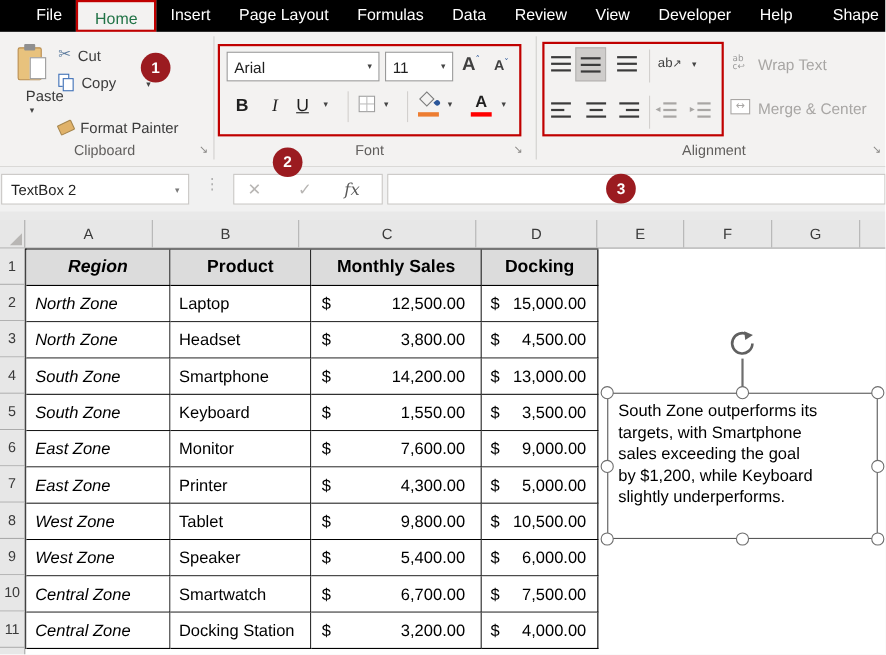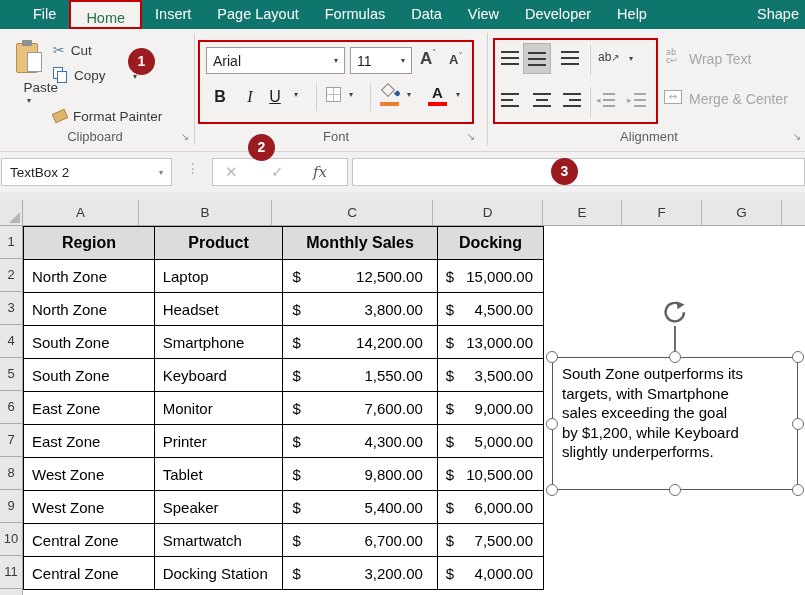--- a/index.html
+++ b/index.html
@@ -3,21 +3,21 @@
 <meta charset="utf-8">
 <style>
   * { margin:0; padding:0; box-sizing:border-box; }
   body { background:#fff; }
   .app { position:relative; width:805px; height:595px; overflow:hidden;
          font-family:"Liberation Sans", sans-serif; background:#fff; }
   .sym { font-family:"DejaVu Sans", sans-serif; }
 
   
   .tabbar { position:absolute; left:0; top:0; width:805px; height:29px;
-            background:#0f766e; display:flex; align-items:stretch; padding-left:20px; }
+            background:#000000; display:flex; align-items:stretch; padding-left:20px; }
   .tab { color:#fff; font-size:14.5px; line-height:29px; padding:0 13px; white-space:nowrap; }
   .tab.home { background:#f3f2f1; color:#217346; border:2px solid #c00000; line-height:25px; padding:4px 15px;text-align:center; }
   .tab.shape { margin-left:auto; padding-right:6px; }
 
   
   .ribbon { position:absolute; left:0; top:29px; width:805px; height:123px;
             background:#f3f2f1; border-bottom:1px solid #d8d6d4; font-size:13.5px; color:#3b3b3b; }
   .ribbon .abs { position:absolute; }
   .vsep { position:absolute; width:1px; background:#d2d0ce; top:4px; height:112px; }
   .grp-label { position:absolute; top:100px; text-align:center; color:#605e5c; font-size:13px; }
@@ -100,21 +100,21 @@
   .ch.filler { border-right:none; flex:1; }
   .rowheaders { position:absolute; left:0; top:34px; width:23px; }
   .rh { width:23px; height:33px; background:#e7e7e7; border-right:1px solid #ababab; border-bottom:1px solid #ababab;
         text-align:center; line-height:32px; font-size:13px; color:#3a3a3a; }
   .rh.sliver { height:6px; border-bottom:none; }
 
   .xltable { position:absolute; left:23px; top:34px; width:521px; border-left:1px solid #000; border-top:1px solid #000; }
   .trow { display:flex; height:33px; }
   .td { border-right:1px solid #000; border-bottom:1px solid #000; height:33px; font-size:15px; color:#000;
         display:flex; align-items:center; background:#fff; }
-  .td.c1 { width:136px; padding-left:8px; }
+  .td.c1 { width:136px; padding-left:8px;font-style:italic; }
   .td.c2 { width:133px; padding-left:8px; }
   .td.c3 { width:161px; padding-left:10px; padding-right:14px; }
   .td.c4 { width:110px; padding-left:8px; padding-right:10px; }
   .td .amt { margin-left:auto; }
   .trow.thead .td { background:#dcdcdc; font-weight:bold; font-size:16px; justify-content:center; padding:0; }
 
   
   .shape-textbox { position:absolute; left:552px; top:165px; width:246px; height:133px; background:#fff;
                    border:1.4px solid #595959; z-index:10; }
   .shape-text { padding:6px 4px 0 9px; font-size:15px; line-height:19.6px; color:#000; white-space:pre-line; }
@@ -128,20 +128,21 @@
 
 <div class="app">
 
   <div class="tabbar">
     <div class="tab">File</div>
     <div class="tab home">Home</div>
     <div class="tab">Insert</div>
     <div class="tab">Page Layout</div>
     <div class="tab">Formulas</div>
     <div class="tab">Data</div>
+    <div class="tab">Review</div>
     <div class="tab">View</div>
     <div class="tab">Developer</div>
     <div class="tab">Help</div>
     <div class="tab shape">Shape</div>
   </div>
 
   <div class="ribbon">
 
     <div class="paste-icon">
       <div class="paste-board"></div>

